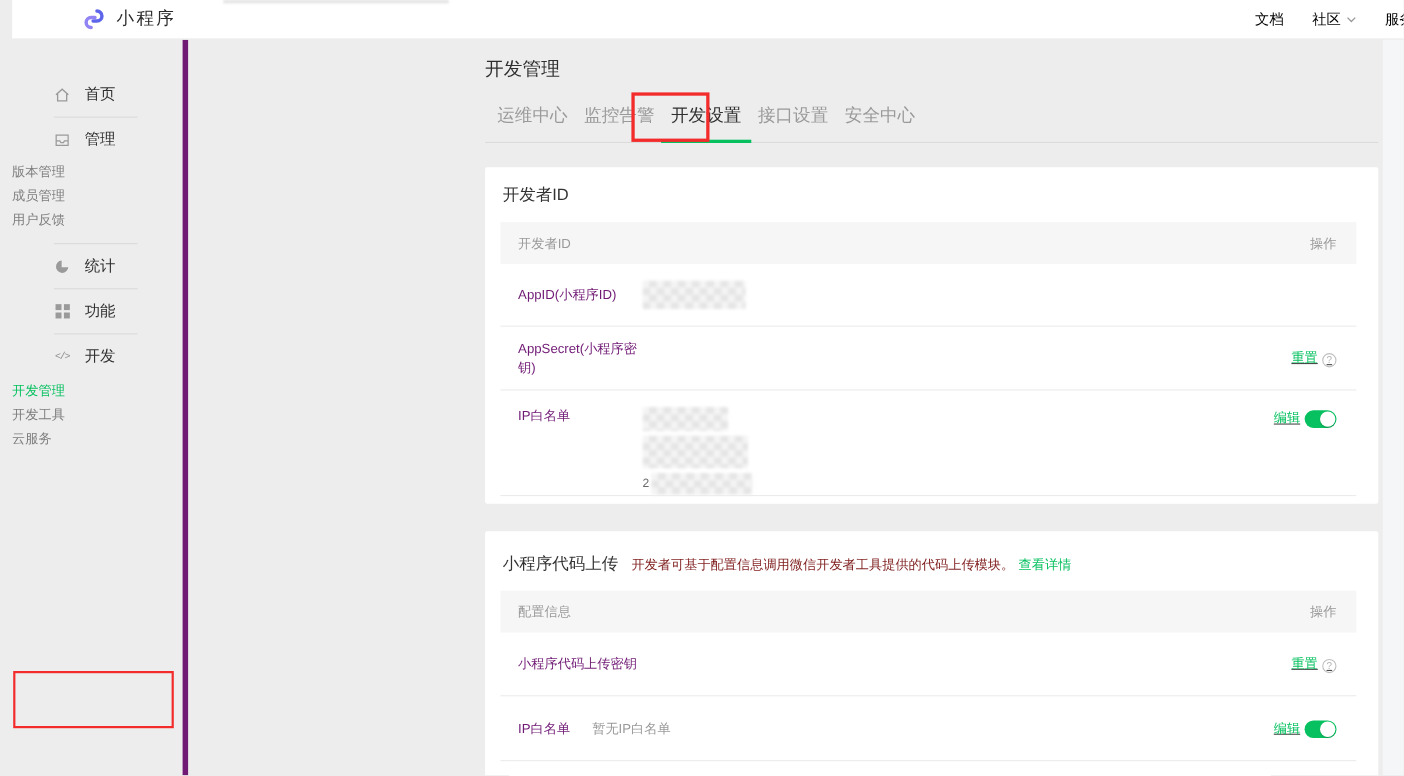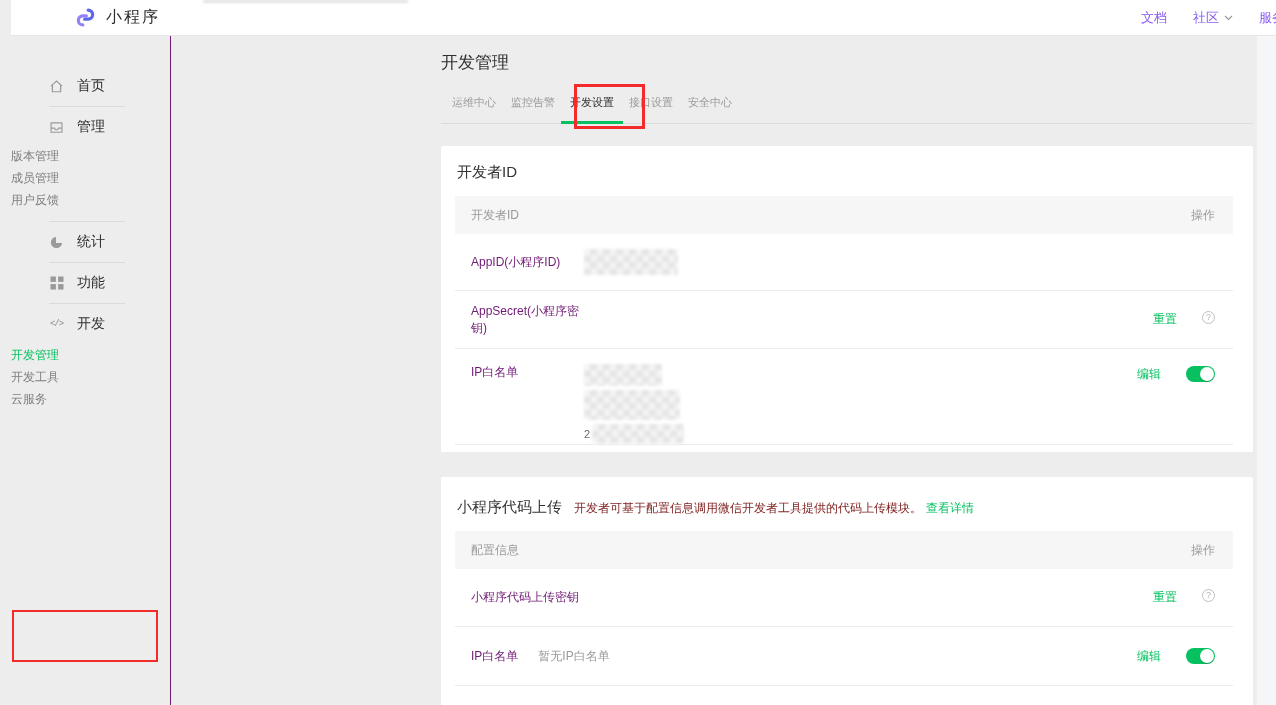--- a/index.html
+++ b/index.html
@@ -7,41 +7,41 @@
   .page{position:relative;width:1276px;height:705px;overflow:hidden;background:#ededed;
         font-family:"Liberation Sans","DejaVu Sans",sans-serif;color:#353535;margin-left:11px;}
 
   
   .topbar{position:absolute;left:0;top:0;width:1276px;height:36px;background:#fff;
           border-bottom:1px solid #e7e7e7;display:flex;align-items:center;
           padding:0 2px 0 64px;z-index:10;}
   .logo{display:inline-flex;align-items:center;margin-right:10px;cursor:pointer;}
   .brand{font-size:16px;color:#2b2b2b;letter-spacing:2px;}
   .topnav{margin-left:auto;display:flex;align-items:center;gap:26px;font-size:13px;color:#3c3c3c;}
-  .topnav a{color:#8b5cf6;text-decoration:none;cursor:pointer;display:inline-flex;align-items:center;gap:5px;}
+  .topnav a{color:#000000;text-decoration:none;cursor:pointer;display:inline-flex;align-items:center;gap:5px;}
   .artifact{position:absolute;left:192px;top:0;width:205px;height:3px;background:#c9c9c9;opacity:.5;filter:blur(1px);z-index:11;}
 
   
-  .sidebar{position:absolute;left:0;top:36px;width:160px;height:669px;border-right:1px solid #701a75;
+  .sidebar{position:absolute;left:0;top:36px;width:160px;height:669px;border-right:5px solid #701a75;
            padding-top:40px;background:#ededed;}
   .nav-head{display:flex;align-items:center;gap:13px;padding-left:38px;height:20px;font-size:14px;color:#2f2f2f;cursor:pointer;}
   .nav-head .ico{width:15px;height:15px;flex:none;display:inline-flex;align-items:center;justify-content:center;}
   .code-ico{font-family:"Liberation Mono","DejaVu Sans Mono",monospace;font-size:9px;color:#8c8c8c;letter-spacing:-1px;}
   .nav-divider{height:1px;background:#dadada;margin:10px 0 10px 38px;width:76px;}
   .subs{margin-top:8px;}
   .subs.dev{margin-top:10px;}
   .nav-sub{height:22px;line-height:22px;font-size:12px;color:#7e7e7e;cursor:pointer;}
   .nav-sub.active{color:#07c160;}
   .dev-head{margin-top:8px;}
 
   
   .main{position:absolute;left:430px;top:36px;width:812px;}
   .page-title{margin:15px 0 0;font-size:17px;font-weight:400;color:#2f2f2f;}
   .tabs{display:flex;gap:15px;margin-top:21px;padding-left:11px;border-bottom:1px solid #dbdbdb;}
-  .tab{font-size:11px;color:#9a9a9a;padding-bottom:13px;position:relative;cursor:pointer;}
+  .tab{font-size:16px;color:#9a9a9a;padding-bottom:13px;position:relative;cursor:pointer;}
   .tab.active{color:#2f2f2f;}
   .tab.active::after{content:"";position:absolute;left:-9px;right:-9px;bottom:-1px;height:3px;background:#07c160;}
 
   .card{background:#fff;border-radius:2px;margin-top:22px;padding:0 20px 7px 14px;}
   .card h2{font-size:15px;font-weight:400;color:#333;margin:0;padding:15px 0 14px 2px;line-height:21px;}
   .card2{margin-top:25px;height:242px;padding-bottom:0;overflow:hidden;}
   .card-head{display:flex;align-items:baseline;padding:19px 0 0 2px;}
   .card-head h2{padding:0;}
   .card-head .desc{font-size:12px;color:#7f1d1d;margin-left:12px;}
   .card-head .glink{margin-left:4px;}
@@ -50,21 +50,21 @@
   .thead{height:38px;background:#f6f6f6;display:flex;align-items:center;justify-content:space-between;
          padding:0 18px 0 16px;font-size:12px;color:#9a9a9a;}
   .row{display:flex;align-items:center;min-height:57px;padding:0 18px 0 16px;
        border-bottom:1px solid #ebebeb;font-size:12px;color:#4a4a4a;}
   .row .rlabel{width:113px;flex:none;color:#701a75;}
   .row.h58{min-height:58px;}
   .row.tall{align-items:flex-start;padding-top:15px;min-height:87px;}
   .row.tall .actions{margin-top:2px;}
   .card2 .rlabel{width:auto;margin-right:20px;}
   .rvalue{color:#9a9a9a;}
-  .actions{margin-left:auto;display:flex;align-items:flex-start;gap:25px;}
+  .actions{margin-left:auto;display:flex;align-items:flex-end;gap:4px;text-decoration:underline;}
   .glink{color:#07c160;font-size:12px;text-decoration:none;cursor:pointer;}
   .help{width:13px;height:13px;border:1px solid #bfbfbf;border-radius:50%;font-size:9px;line-height:11px;
         text-align:center;color:#b3b3b3;display:inline-block;cursor:pointer;}
   .help::before{content:"?";}
   .toggle{width:29px;height:16px;border-radius:8px;background:#07c160;position:relative;display:inline-block;cursor:pointer;}
   .toggle::after{content:"";position:absolute;top:1px;right:1px;width:14px;height:14px;background:#fff;
                  border-radius:50%;box-shadow:0 1px 1px rgba(0,0,0,.2);}
 
   
   .redact{background:repeating-conic-gradient(#e5e5e5 0% 25%, #f4f4f4 0% 50%);

